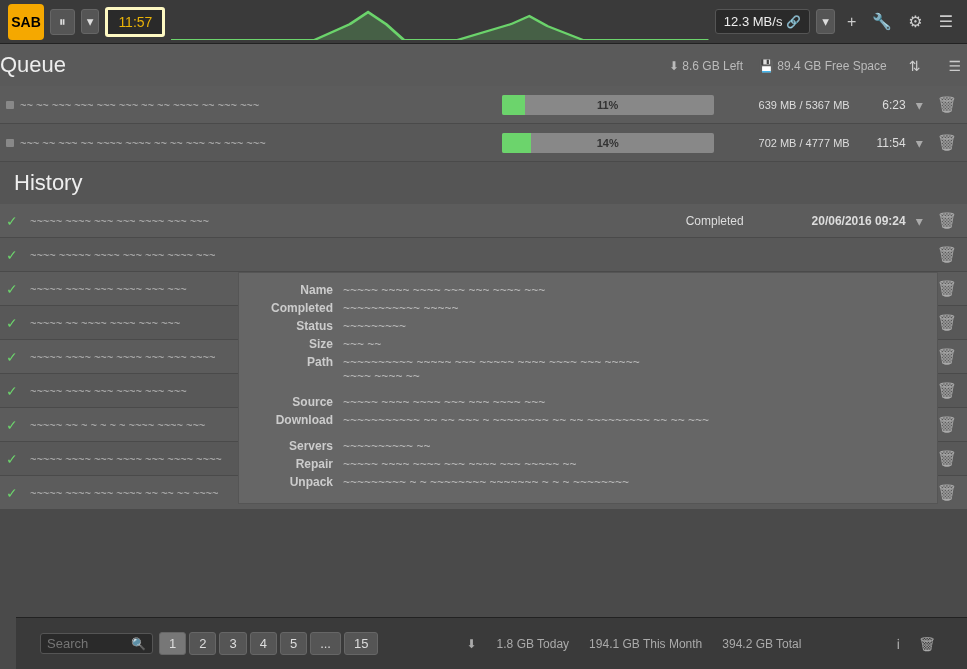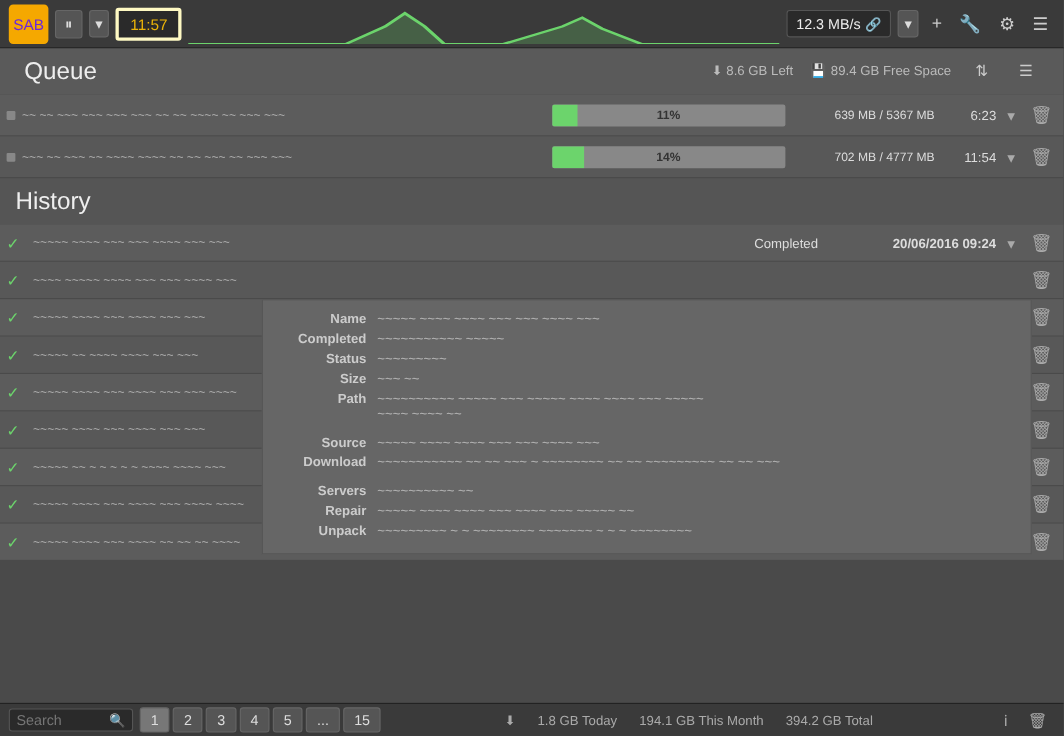--- a/index.html
+++ b/index.html
@@ -25,23 +25,23 @@
       border-bottom: 1px solid #222;
     }
     .logo {
       width: 36px;
       height: 36px;
       background: #f5a800;
       border-radius: 4px;
       display: flex;
       align-items: center;
       justify-content: center;
-      font-weight: normal;
+      font-weight: bold;
       font-size: 14px;
-      color: #6d28d9;
+      color: #000000;
       flex-shrink: 0;
     }
     .btn-pause {
       background: #555;
       border: 1px solid #666;
       color: #ddd;
       padding: 4px 8px;
       cursor: pointer;
       border-radius: 3px;
       display: flex;
@@ -94,23 +94,23 @@
       border: 1px solid #666;
       color: #ddd;
       padding: 4px 5px;
       cursor: pointer;
       border-radius: 3px;
     }
 
     
     .section-header {
       background: #5a5a5a;
-      padding: 8px 22px;
-      display: flex;
-      align-items: flex-start;
+      padding: 8px 0;
+      display: flex;
+      align-items: flex-end;
       justify-content: space-between;
     }
     .section-title {
       font-size: 22px;
       color: #eee;
       font-weight: normal;
     }
     .section-meta {
       display: flex;
       align-items: center;
@@ -285,27 +285,27 @@
       color: #bbb;
       flex: 1;
       word-break: break-all;
     }
     .detail-spacer { height: 8px; }
 
     
     .bottom-bar {
       position: absolute;
       bottom: 0;
-      left: 0;
+      left: 16px;
       right: 0;
       background: #3a3a3a;
-      height: 30px;
-      display: flex;
-      align-items: center;
-      padding: 0 8px;
+      height: 52px;
+      display: flex;
+      align-items: center;
+      padding: 0 24px;
       gap: 6px;
       border-top: 1px solid #222;
     }
     .search-box {
       display: flex;
       align-items: center;
       background: #2a2a2a;
       border: 1px solid #555;
       border-radius: 3px;
       padding: 2px 6px;

